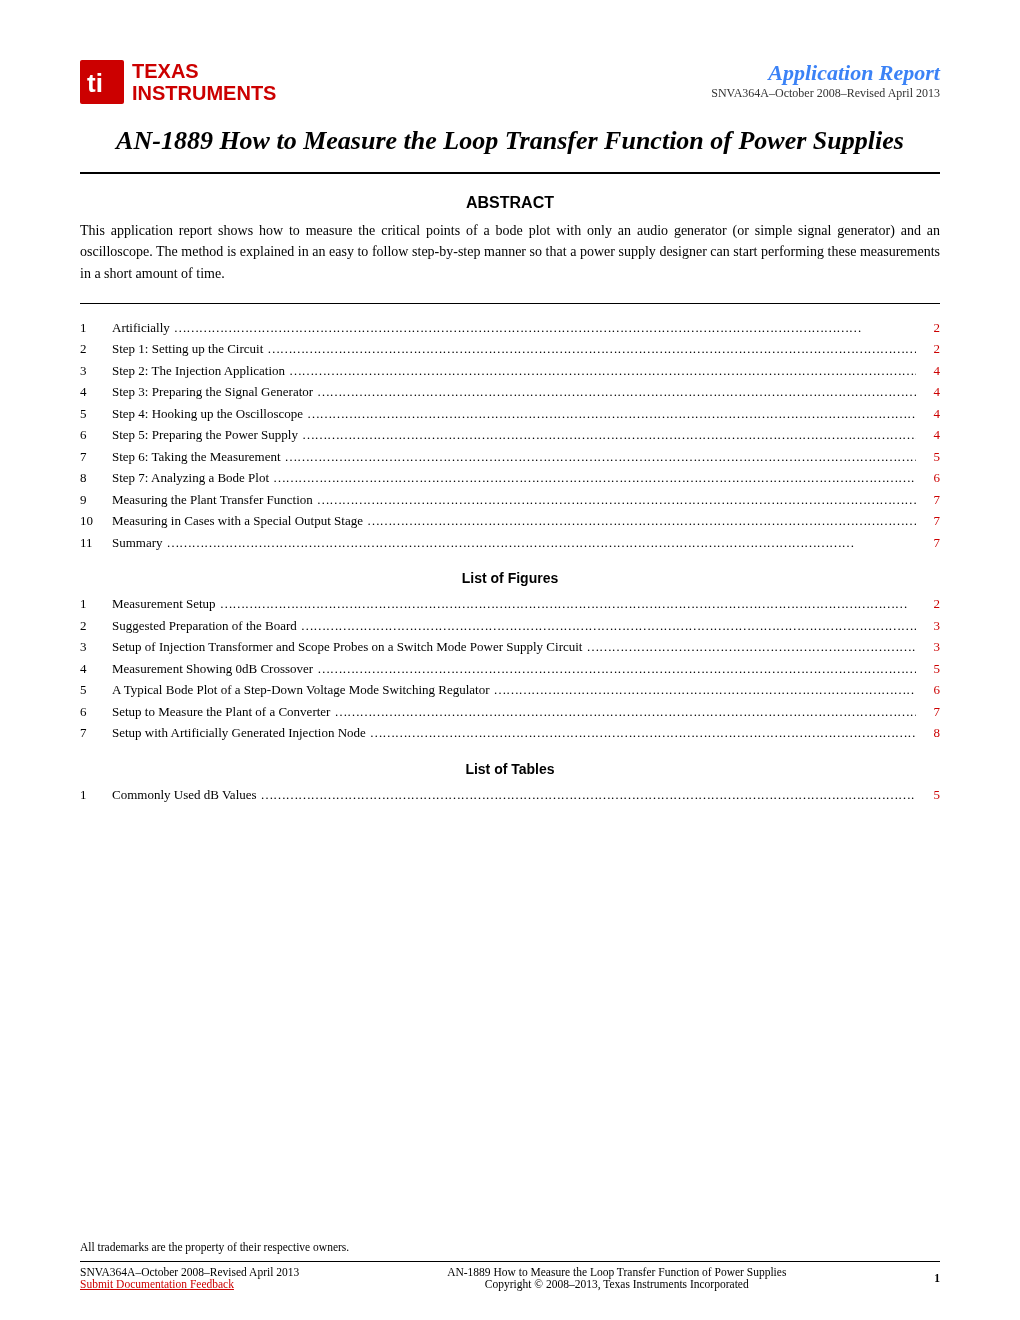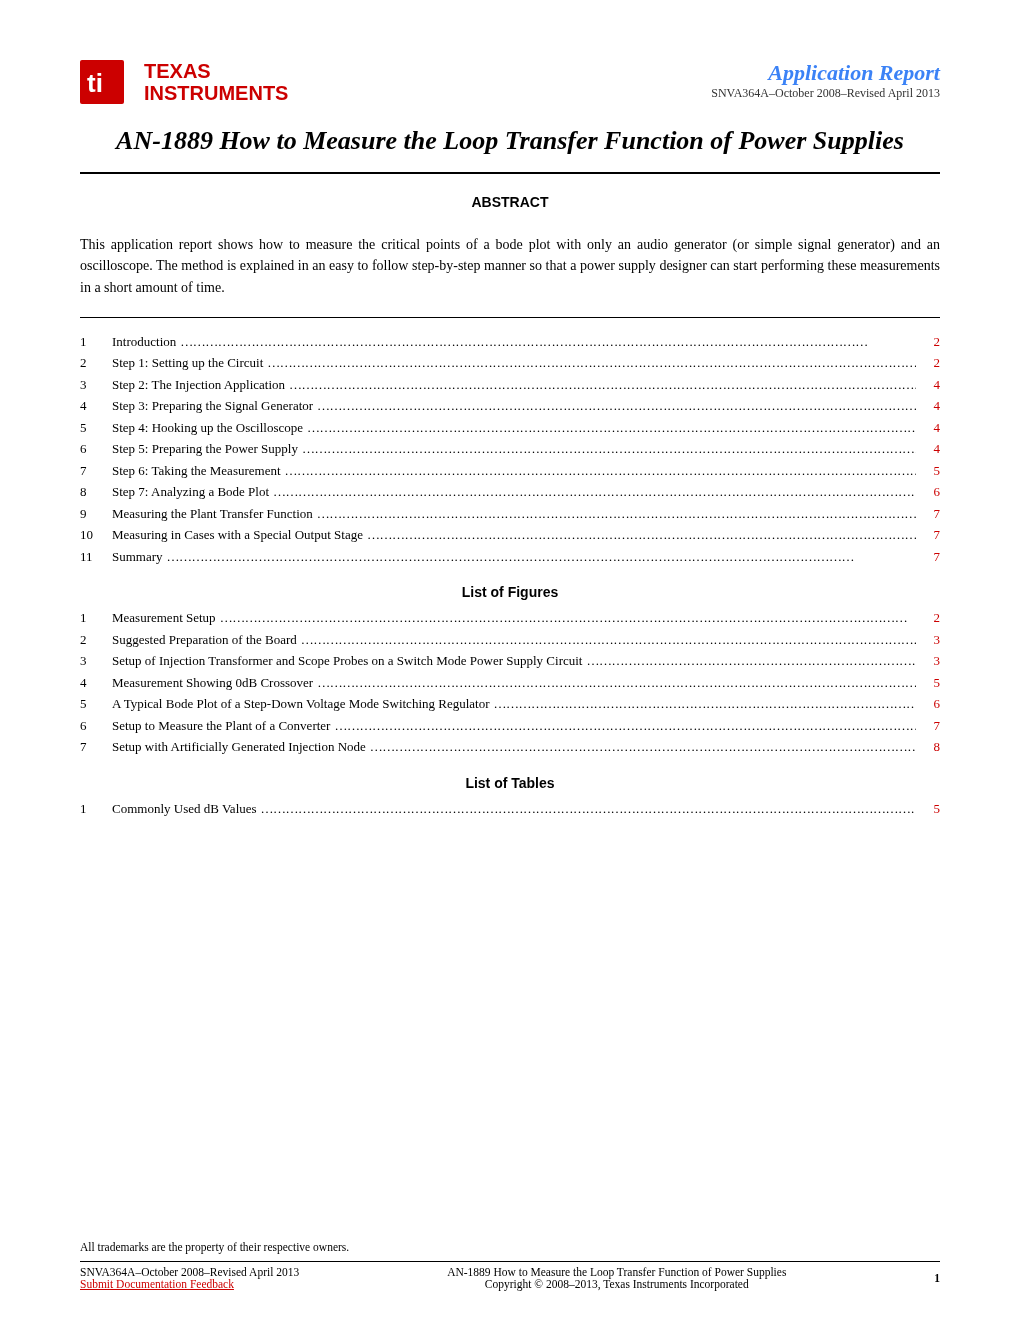--- a/index.html
+++ b/index.html
@@ -26,21 +26,21 @@
       margin-bottom: 20px;
     }
     .logo-area {
       display: flex;
       flex-direction: column;
       align-items: flex-start;
     }
     .logo-ti {
       display: flex;
       align-items: center;
-      gap: 20px;
+      gap: 8px;
     }
     .ti-symbol {
       width: 44px;
       height: 44px;
     }
     .ti-text {
       font-family: Arial, sans-serif;
       font-size: 20px;
       font-weight: bold;
       color: #c00;
@@ -73,22 +73,22 @@
       border-top: 2px solid #000;
       margin: 14px 0 20px 0;
     }
     
     .abstract-section {
       margin-bottom: 18px;
     }
     .abstract-heading {
       text-align: center;
       font-weight: bold;
-      font-size: 14px;
-      margin-bottom: 24px;
+      font-size: 16px;
+      margin-bottom: 8px;
       font-family: Arial, sans-serif;
     }
     .abstract-text {
       text-align: justify;
       line-height: 1.55;
       font-size: 14px;
     }
     .section-divider {
       border: none;
       border-top: 1.5px solid #000;
@@ -209,21 +209,21 @@
     <div class="abstract-heading">ABSTRACT</div>
     <div class="abstract-text">This application report shows how to measure the critical points of a bode plot with only an audio generator (or simple signal generator) and an oscilloscope. The method is explained in an easy to follow step-by-step manner so that a power supply designer can start performing these measurements in a short amount of time.</div>
   </div>
 
   <hr class="section-divider">
 
   <div class="toc-section">
     <div id="contents-list">
         <div class="toc-row">
           <span class="num">1</span>
-          <span class="label">Introduction </span>
+          <span class="label">Artificially </span>
           <span class="dots" style="overflow: hidden; flex: 1 1 0%; font-size: 13px; letter-spacing: -0.5px;">…………………………………………………………………………………………………………………………………………………</span>
           <span class="pg">2</span>
         </div>
         <div class="toc-row">
           <span class="num">2</span>
           <span class="label">Step 1: Setting up the Circuit </span>
           <span class="dots" style="overflow: hidden; flex: 1 1 0%; font-size: 13px; letter-spacing: -0.5px;">…………………………………………………………………………………………………………………………………………………</span>
           <span class="pg">2</span>
         </div>
         <div class="toc-row">

